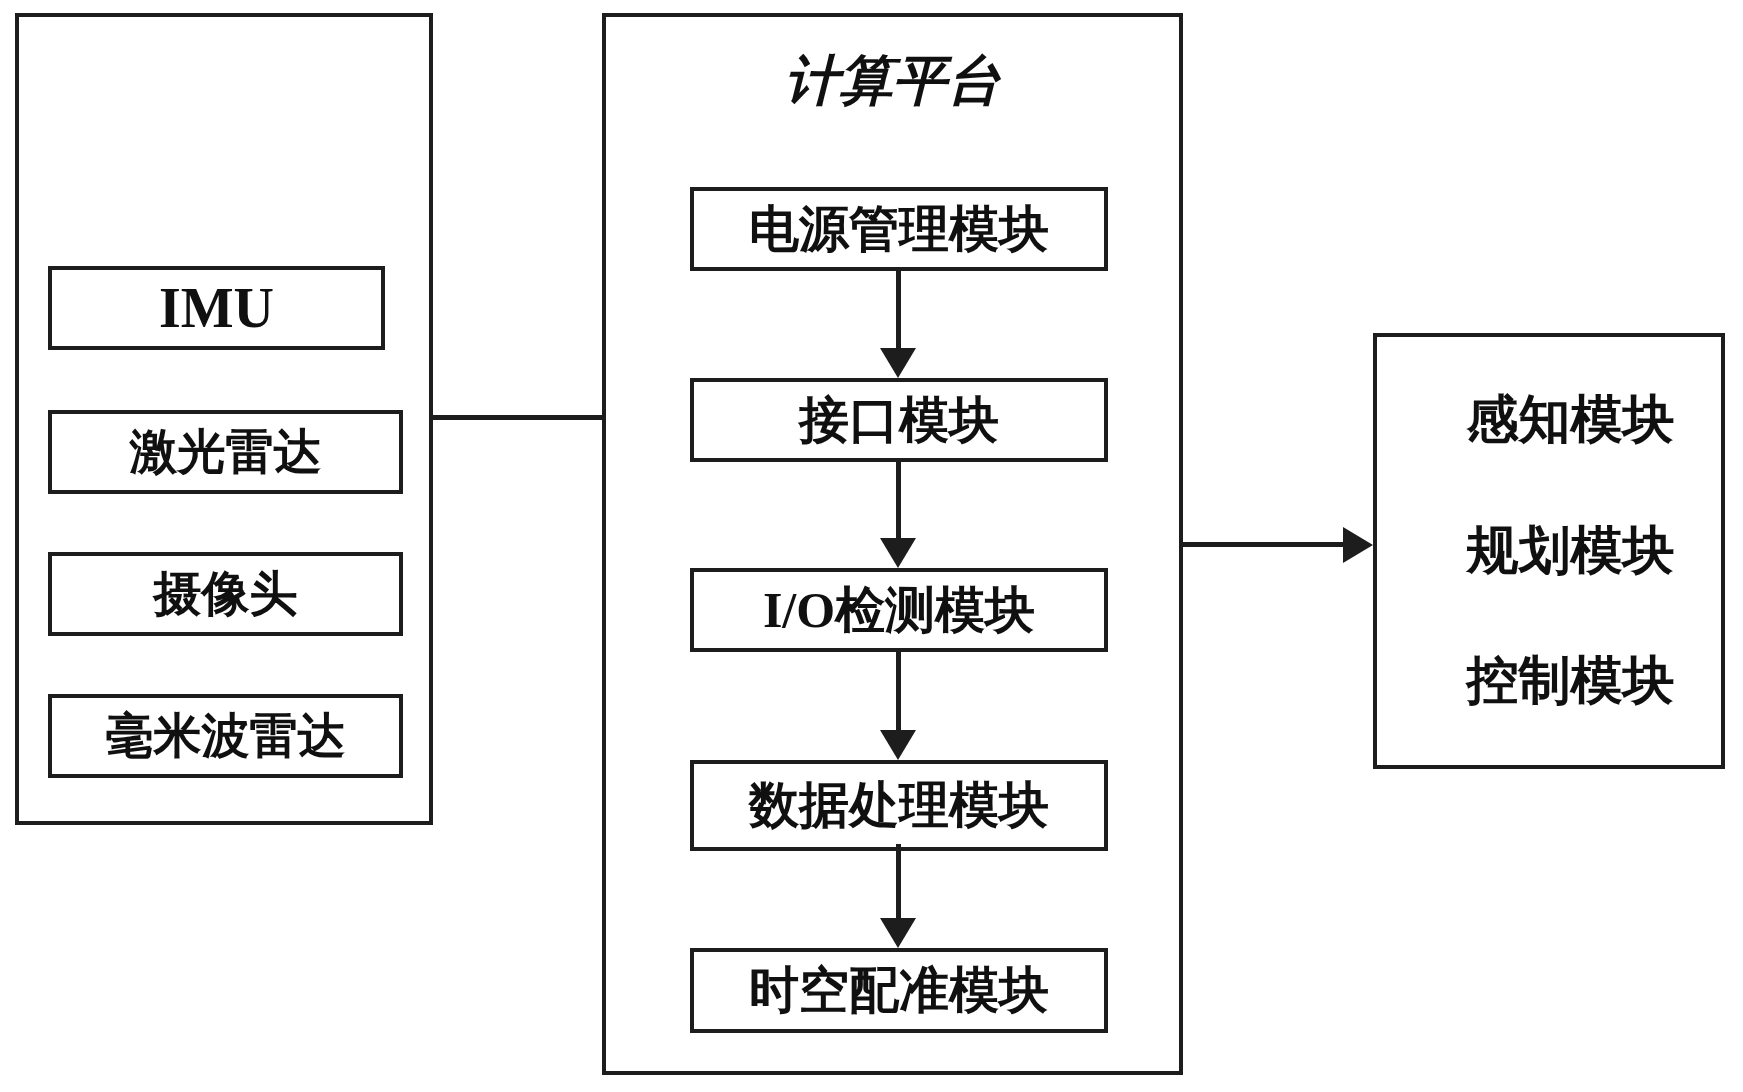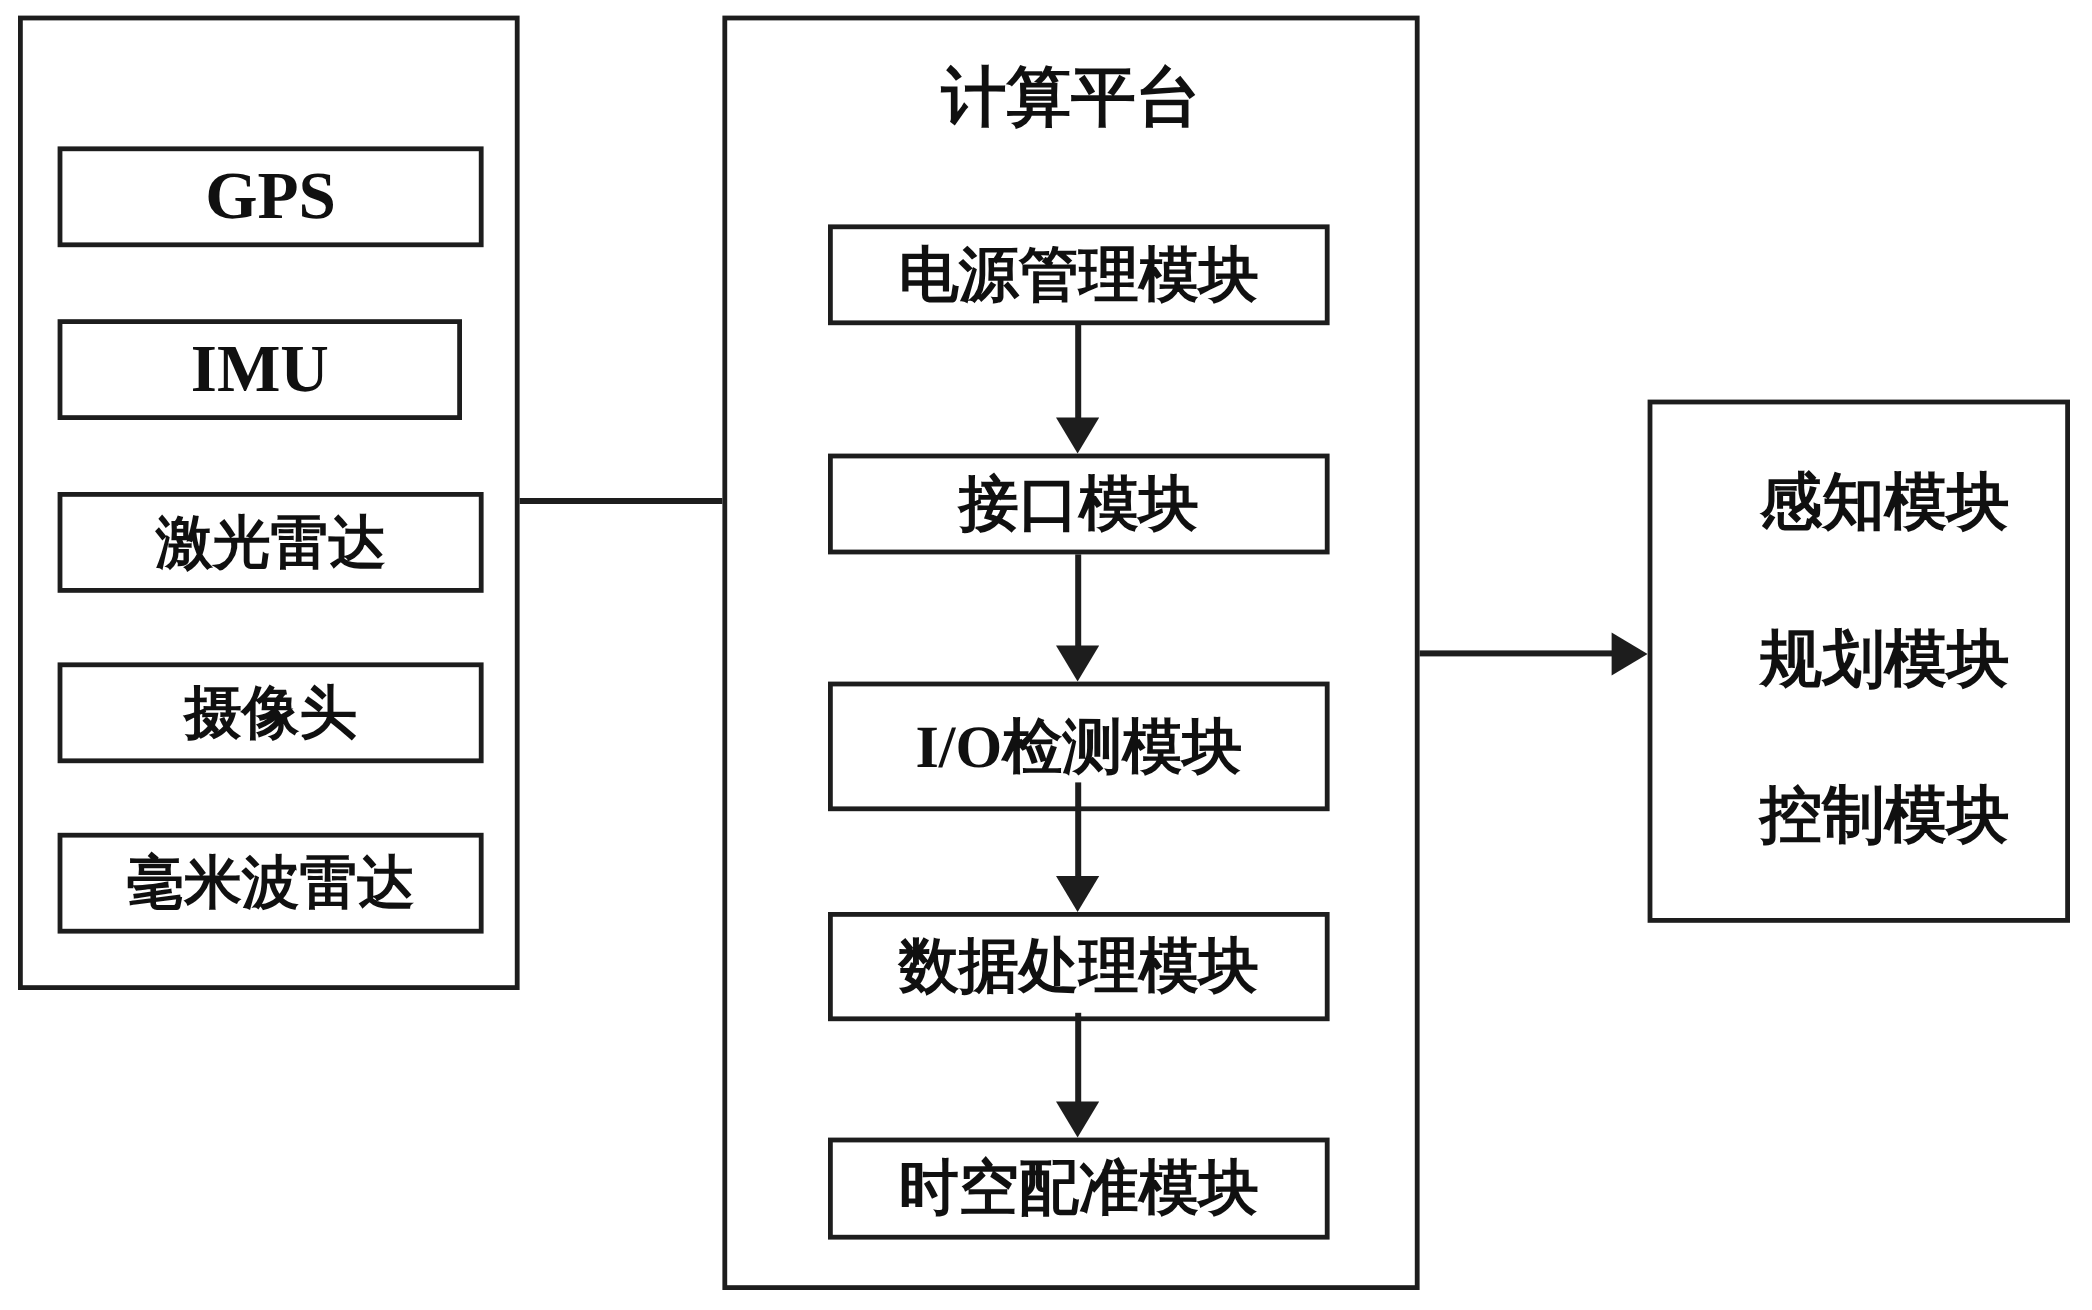--- a/index.html
+++ b/index.html
@@ -80,49 +80,46 @@
     white-space:nowrap;
   }
 </style>
 </head>
 <body>
 
 <div id="canvas">
 
   <div class="outline" style="left:15px;top:13px;width:418px;height:812px;"></div>
 
-  <div class="node latin" style="left:48px;top:122px;width:355px;height:84px;">
-    <span>GPS</span>
-  </div>
   <div class="node latin" style="left:48px;top:266px;width:337px;height:84px;text-align:right;">
     <span>IMU</span>
   </div>
   <div class="node" style="left:48px;top:410px;width:355px;height:84px;">
     <span>激光雷达</span>
   </div>
   <div class="node" style="left:48px;top:552px;width:355px;height:84px;">
     <span>摄像头</span>
   </div>
   <div class="node" style="left:48px;top:694px;width:355px;height:84px;">
     <span>毫米波雷达</span>
   </div>
 
   <div class="hline" style="left:433px;top:415px;width:230px;"></div>
   <div class="head-right" style="left:660px;top:399px;"></div>
 
   <div class="outline" style="left:602px;top:13px;width:581px;height:1062px;"></div>
-  <div class="title" style="left:602px;top:52px;width:581px;">计算平台</div>
+  <div class="title" style="left:602px;top:52px;width:581px;font-style:italic;">计算平台</div>
 
   <div class="node platform" style="left:690px;top:187px;width:418px;height:84px;">
     <span>电源管理模块</span>
   </div>
   <div class="node platform" style="left:690px;top:378px;width:418px;height:84px;">
     <span>接口模块</span>
   </div>
-  <div class="node platform" style="left:690px;top:568px;width:418px;height:108px;">
+  <div class="node platform" style="left:690px;top:568px;width:418px;height:84px;">
     <span>I/O检测模块</span>
   </div>
   <div class="node platform" style="left:690px;top:760px;width:418px;height:91px;">
     <span>数据处理模块</span>
   </div>
   <div class="node platform" style="left:690px;top:948px;width:418px;height:85px;">
     <span>时空配准模块</span>
   </div>
 
   <div class="vline" style="left:896px;top:270px;height:80px;"></div>

